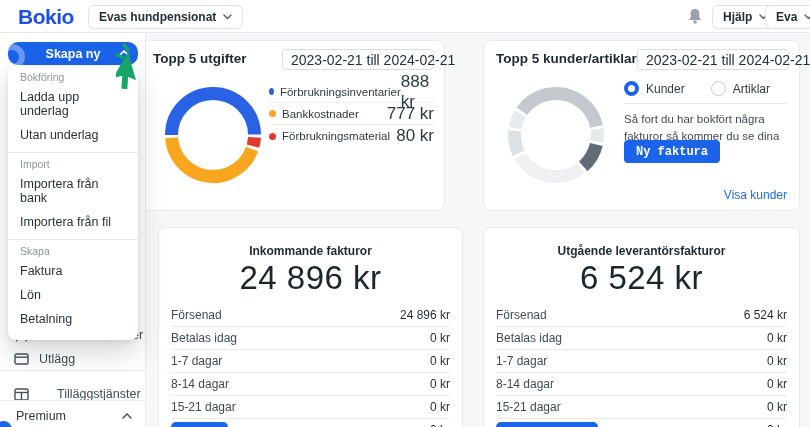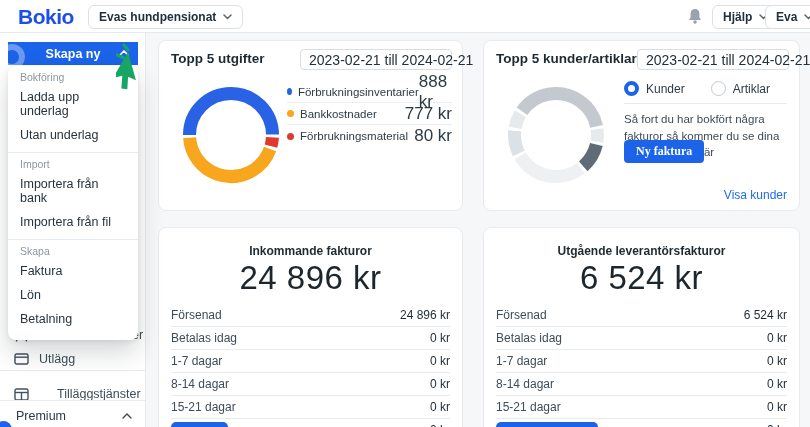--- a/index.html
+++ b/index.html
@@ -15,21 +15,21 @@
   .chip-btn { position:absolute; top:5px; height:24px; display:flex; align-items:center;
     gap:7px; padding:0 10px; border:1px solid #dce1e5; border-radius:6px; background:#fff;
     font-size:12px; font-weight:700; color:#22303a; cursor:pointer; }
   .chev { display:inline-block; }
   .bell { position:absolute; left:687px; top:8px; width:16px; height:18px; cursor:pointer; }
 
   
   .sidebar { position:absolute; left:0; top:33px; width:146px; height:394px; background:#fff;
     border-right:1px solid #e7eaec; z-index:5; }
   .create-btn { position:absolute; left:8px; top:9px; width:130px; height:23px;
-    background:#1b63e8; border-radius:0; color:#fff; font-size:12.5px; font-weight:700;
+    background:#1b63e8; border-radius:10px; color:#fff; font-size:12.5px; font-weight:700;
     display:flex; align-items:center; justify-content:center; cursor:pointer;
     overflow:hidden; }
   .create-arc { position:absolute; left:-9px; top:2px; width:26px; height:26px;
     border:6px solid rgba(255,255,255,.35); border-radius:50%; }
   .create-chevron { position:absolute; right:9px; top:8px; }
   .nav-item { position:absolute; left:0; width:146px; height:24px; display:flex;
     align-items:center; gap:10px; padding-left:14px; font-size:12.5px; color:#3e4c57;
     cursor:pointer; }
   .nav-item svg { flex:0 0 auto; }
   .side-divider { position:absolute; left:0; width:145px; height:1px; background:#e9ecee; }
@@ -68,21 +68,21 @@
   .radio-row { position:absolute; left:140px; top:40px; display:flex; align-items:center; gap:26px; }
   .radio-opt { display:flex; align-items:center; gap:7px; font-size:12px; color:#2e3b44; cursor:pointer; }
   .radio-circle { width:15px; height:15px; border-radius:50%; background:#fff; }
   .radio-on  { border:4.5px solid #1b63e8; }
   .radio-off { border:1.5px solid #c3cad0; }
   .right-divider { position:absolute; left:140px; right:12px; top:62px; height:1px; background:#e8ebee; }
   .empty-text { position:absolute; left:140px; top:70px; width:178px; font-size:11.5px;
     line-height:1.45; color:#3e4c57; }
   .primary-btn { position:absolute; left:140px; top:99px; height:23px; padding:0 12px;
     background:#1b63e8; border:none; border-radius:4px; color:#fff; font-size:12px;
-    font-weight:700; cursor:pointer; font-family:Liberation Serif, serif; }
+    font-weight:700; cursor:pointer; font-family:Liberation Mono, monospace; }
 
   .invoice-title { position:absolute; left:0; right:0; top:16px; text-align:center;
     font-size:12px; font-weight:700; color:#1e2a33; }
   .invoice-total { position:absolute; left:0; right:0; top:31px; text-align:center;
     font-size:33px; font-weight:400; color:#1c262d; letter-spacing:0.5px; }
   .aging-table { position:absolute; left:12px; right:12px; top:76px; }
   .aging-row { display:flex; justify-content:space-between; align-items:center;
     padding:4px 0; border-bottom:1px solid #e8ebee; font-size:12px; }
   .aging-label { color:#3e4c57; }
   .aging-value { color:#1e2a33; }
@@ -189,21 +189,21 @@
   <div class="menu-item">Importera från fil</div>
   <div class="menu-divider"></div>
   <div class="menu-section-title">Skapa</div>
   <div class="menu-item">Faktura</div>
   <div class="menu-item">Lön</div>
   <div class="menu-item">Betalning</div>
 </div>
 
 <div class="main"></div>
 
-<div class="card" style="left:158px; top:40px; width:305px; height:171px;">
+<div class="card" style="left:140px; top:40px; width:305px; height:171px;">
   <div class="card-title">Topp 5 utgifter</div>
   <div class="date-select">
     <span>2023-02-21 till 2024-02-21</span>
     <svg width="9" height="6" viewBox="0 0 9 6">
       <polyline points="1,1 4.5,4.5 8,1" fill="none" stroke="#5a6670" stroke-width="1.5" stroke-linecap="round"></polyline>
     </svg>
   </div>
   <svg id="donut-expenses" class="abs" style="left:16px; top:38px;" width="112" height="112" viewBox="0 0 112 112">
       <circle cx="56" cy="56" r="41.5" fill="none" stroke="#2a62e6" stroke-width="13" stroke-dasharray="129.69223205741096 260.75219024795285" transform="rotate(180 56 56)"></circle>
       <circle cx="56" cy="56" r="41.5" fill="none" stroke="#e03a2f" stroke-width="13" stroke-dasharray="8.954255140307295 260.75219024795285" transform="rotate(363.1977077363897 56 56)"></circle>

